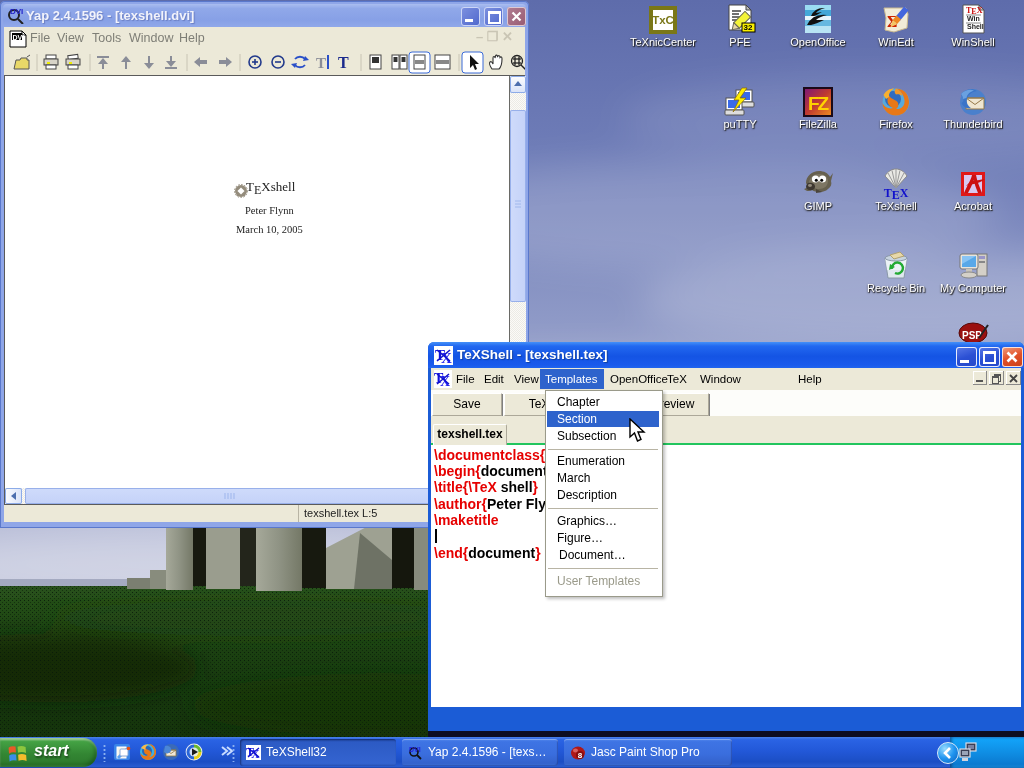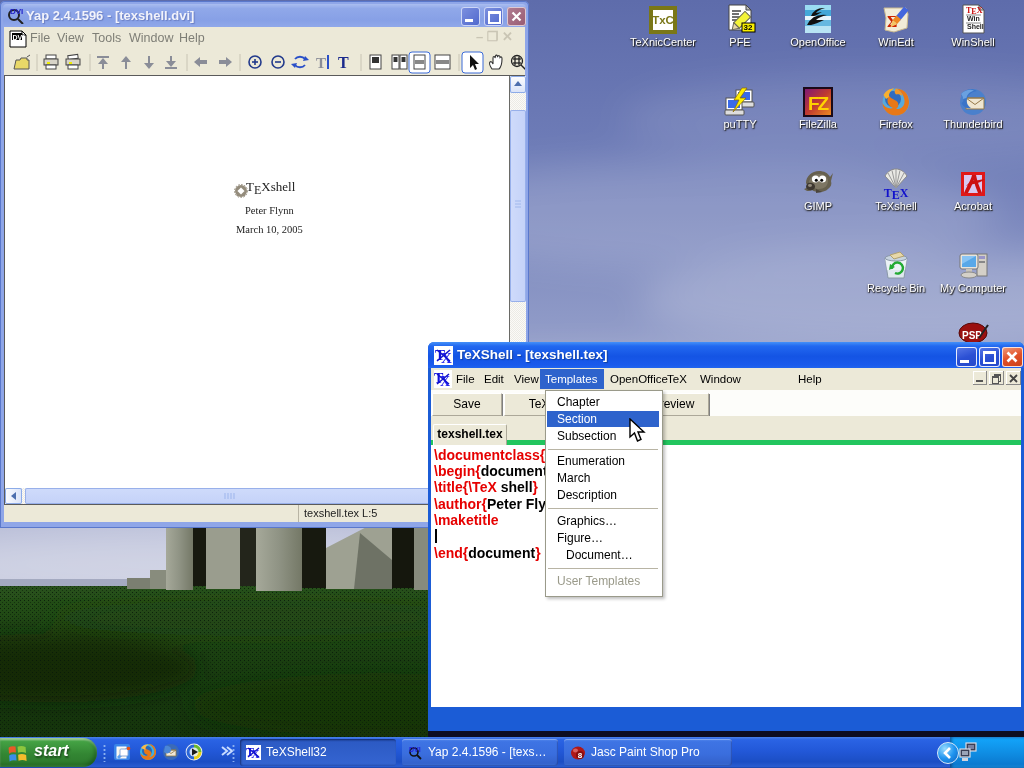--- a/index.html
+++ b/index.html
@@ -528,21 +528,21 @@
         </svg>
       </div>
   </div>
 
   <div class="abs" style="left:3px;top:48px;width:590px;height:26px;background:#fdfdfa;">
     <div class="abs" style="left:1px;top:3px;width:68px;height:21px;background:#ece9d8;border:1px solid #aca899;border-top-color:#fff;border-left-color:#fff;box-shadow:1px 1px 0 #808080;font-size:12px;text-align:center;line-height:20px;">Save</div>
     <div class="abs" style="left:73px;top:3px;width:68px;height:21px;background:#ece9d8;border:1px solid #aca899;border-top-color:#fff;border-left-color:#fff;box-shadow:1px 1px 0 #808080;font-size:12px;text-align:center;line-height:20px;">TeX</div>
     <div class="abs" style="left:206px;top:3px;width:70px;height:21px;background:#ece9d8;border:1px solid #aca899;border-top-color:#fff;border-left-color:#fff;box-shadow:1px 1px 0 #808080;font-size:12px;text-align:center;line-height:20px;">Preview</div>
   </div>
 
-  <div class="abs beige" style="left:3px;top:74px;width:590px;height:29px;border-bottom:5px solid #22c55e;box-sizing:border-box;">
+  <div class="abs beige" style="left:3px;top:74px;width:590px;height:29px;border-bottom:2px solid #22c55e;box-sizing:border-box;">
     <div class="abs" style="left:2px;top:8px;width:72px;height:20px;background:#ece9d8;border:1px solid #aca899;border-bottom:none;border-top-color:#fff;border-left-color:#fff;border-radius:2px 2px 0 0;font-size:12px;font-weight:bold;text-align:center;line-height:19px;">texshell.tex</div>
   </div>
 
   <div class="abs" style="left:3px;top:103px;width:590px;height:262px;background:#fff;font-size:14px;font-weight:bold;color:#e60000;white-space:pre;line-height:16.3px;">
     <div class="abs" style="left:3px;top:2px;">\documentclass{<span style="color:#000">article</span>}</div>
     <div class="abs" style="left:3px;top:18px;">\begin{<span style="color:#000">document</span>}</div>
     <div class="abs" style="left:3px;top:34px;">\title{\TeX<span style="color:#000"> shell</span>}</div>
     <div class="abs" style="left:3px;top:51px;">\author{<span style="color:#000">Peter Flynn</span>}</div>
     <div class="abs" style="left:3px;top:67px;">\maketitle</div>
     <div class="abs" style="left:4px;top:84px;width:1.5px;height:14px;background:#000;"></div>
@@ -555,21 +555,21 @@
     <div class="abs" style="left:1px;top:20px;width:112px;height:16px;background:#2e63cc;"></div>
     <div class="abs" style="left:11px;top:21px;color:#fff;">Section</div>
     <div class="abs" style="left:11px;top:38px;">Subsection</div>
     <div class="abs" style="left:2px;top:58px;width:110px;height:1px;background:#b8b4a4;"></div>
     <div class="abs" style="left:11px;top:63px;">Enumeration</div>
     <div class="abs" style="left:11px;top:80px;">March</div>
     <div class="abs" style="left:11px;top:97px;">Description</div>
     <div class="abs" style="left:2px;top:117px;width:110px;height:1px;background:#b8b4a4;"></div>
     <div class="abs" style="left:11px;top:123px;">Graphics…</div>
     <div class="abs" style="left:11px;top:140px;">Figure…</div>
-    <div class="abs" style="left:20px;top:157px;">Document…</div>
+    <div class="abs" style="left:13px;top:157px;">Document…</div>
     <div class="abs" style="left:2px;top:177px;width:110px;height:1px;background:#b8b4a4;"></div>
     <div class="abs" style="left:11px;top:183px;color:#9a9a8a;">User Templates</div>
   </div>
 
   <svg class="abs" style="left:201px;top:76px;" width="18" height="26">
       <polygon points="1,1 1,19 5.5,15 8.5,23 12,21.5 9,14 15,14" fill="#fff" stroke="#000" stroke-width="1.4"></polygon>
     </svg>
 </div>
 
 <div id="taskbar" class="abs" style="left:0;top:737px;width:1024px;height:31px;background:linear-gradient(180deg,#4a80e8 0%,#2a63e4 9%,#2258d8 45%,#1c4ec4 80%,#2a5cd0 95%,#1941a5 100%);">

